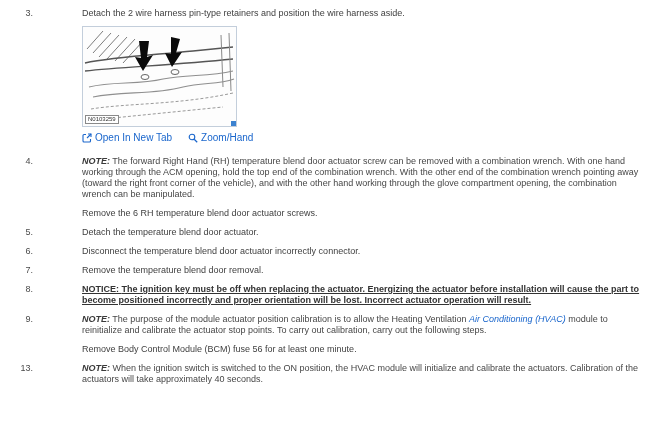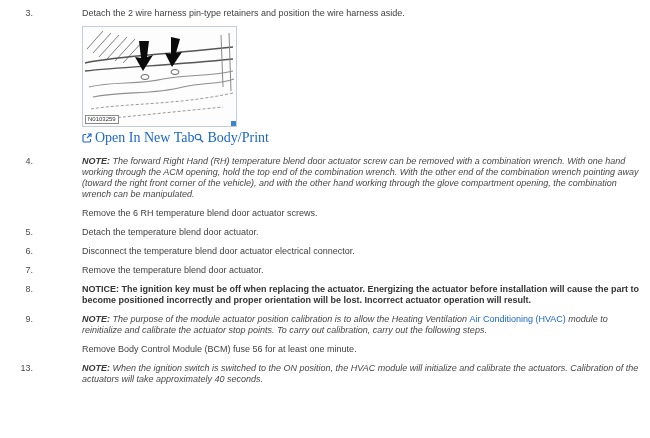--- a/index.html
+++ b/index.html
@@ -11,43 +11,43 @@
   }
   .step { display:flex; margin-bottom:8px; }
   .step-num {
     flex:0 0 19px; width:19px; text-align:right; padding-right:5px;
     color:#4a4a4a;
   }
   .step-content { flex:1; min-width:0;padding-left:44px; }
   p { margin:0; }
   .followup { margin-top:8px; }
   .note-label { font-weight:bold; font-style:italic; color:#3a3a3a;margin-top:20px; }
-  .note-text { font-style:italic; color:#474747;text-align:right; }
-  .notice-text { font-weight:bold; color:#333333; }
-  .inline-link { color:#1a66cc; text-decoration:none; cursor:pointer; }
+  .note-text { color:#474747;text-align:right; }
+  .notice-text { font-weight:bold; color:#333333;text-decoration:underline; }
+  .inline-link { color:#1a66cc; font-style:italic; text-decoration:none; cursor:pointer; }
 
   
   .figure { margin:7px 0 4px 0; }
   .img-box {
     position:relative; width:155px; height:101px;
     border:1px solid #c3cedb; background:#fdfdfd; box-sizing:border-box;
     overflow:hidden;
   }
   .img-label {
     position:absolute; left:2px; bottom:2px;
     font-size:6px; line-height:7px; color:#333;
     border:1px solid #8a8a8a; background:#ffffff; padding:0 2px;
   }
   .img-corner {
     position:absolute; right:0; bottom:0; width:5px; height:5px;
     background:#3b82d0;
   }
   .fig-links {
-    display:flex; align-items:center; margin-top:5px;
-    font-size:14px; line-height:12px;font-family:Liberation Serif, serif;
+    display:flex; align-items:center; gap:16px; margin-top:5px;
+    font-size:10px; line-height:12px;
   }
   .fig-link {
     display:inline-flex; align-items:center; gap:3px;
     color:#1a66cc; text-decoration:none; cursor:pointer;
   }
   .fig-link svg { display:block; }
 </style>
 </head>
 <body>
 
@@ -107,21 +107,21 @@
               <path d="M6 1 h3 v3" fill="none" stroke="#1a66cc" stroke-width="1.1"></path>
               <line x1="9" y1="1" x2="5" y2="5" stroke="#1a66cc" stroke-width="1.1"></line>
             </svg>
             <span>Open In New Tab</span>
           </a>
           <a class="fig-link">
             <svg width="10" height="10" viewBox="0 0 10 10">
               <circle cx="4" cy="4" r="2.8" fill="none" stroke="#1a66cc" stroke-width="1.1"></circle>
               <line x1="6.2" y1="6.2" x2="9.2" y2="9.2" stroke="#1a66cc" stroke-width="1.3"></line>
             </svg>
-            <span>Body/Print</span>
+            <span>Zoom/Hand</span>
           </a>
         </div>
       </div>
     </div>
   </div>
 
   <div class="step">
     <div class="step-num">4.</div>
     <div class="step-content">
       <p><span class="note-label">NOTE:</span> <span class="note-text">The forward Right Hand (RH) temperature blend door actuator screw can be removed with a combination wrench. With one hand working through the ACM opening, hold the top end of the combination wrench. With the other end of the combination wrench pointing away (toward the right front corner of the vehicle), and with the other hand working through the glove compartment opening, the combination wrench can be manipulated.</span></p>
@@ -132,28 +132,28 @@
   <div class="step">
     <div class="step-num">5.</div>
     <div class="step-content">
       <p>Detach the temperature blend door actuator.</p>
     </div>
   </div>
 
   <div class="step">
     <div class="step-num">6.</div>
     <div class="step-content">
-      <p>Disconnect the temperature blend door actuator electrical connector.</p>
+      <p>Disconnect the temperature blend door actuator incorrectly connector.</p>
     </div>
   </div>
 
   <div class="step">
     <div class="step-num">7.</div>
     <div class="step-content">
-      <p>Remove the temperature blend door actuator.</p>
+      <p>Remove the temperature blend door removal.</p>
     </div>
   </div>
 
   <div class="step">
     <div class="step-num">8.</div>
     <div class="step-content">
       <p class="notice-text"><span>NOTICE:</span> <span>The ignition key must be off when replacing the actuator. Energizing the actuator before installation will cause the part to become positioned incorrectly and proper orientation will be lost. Incorrect actuator operation will result.</span></p>
     </div>
   </div>
 

